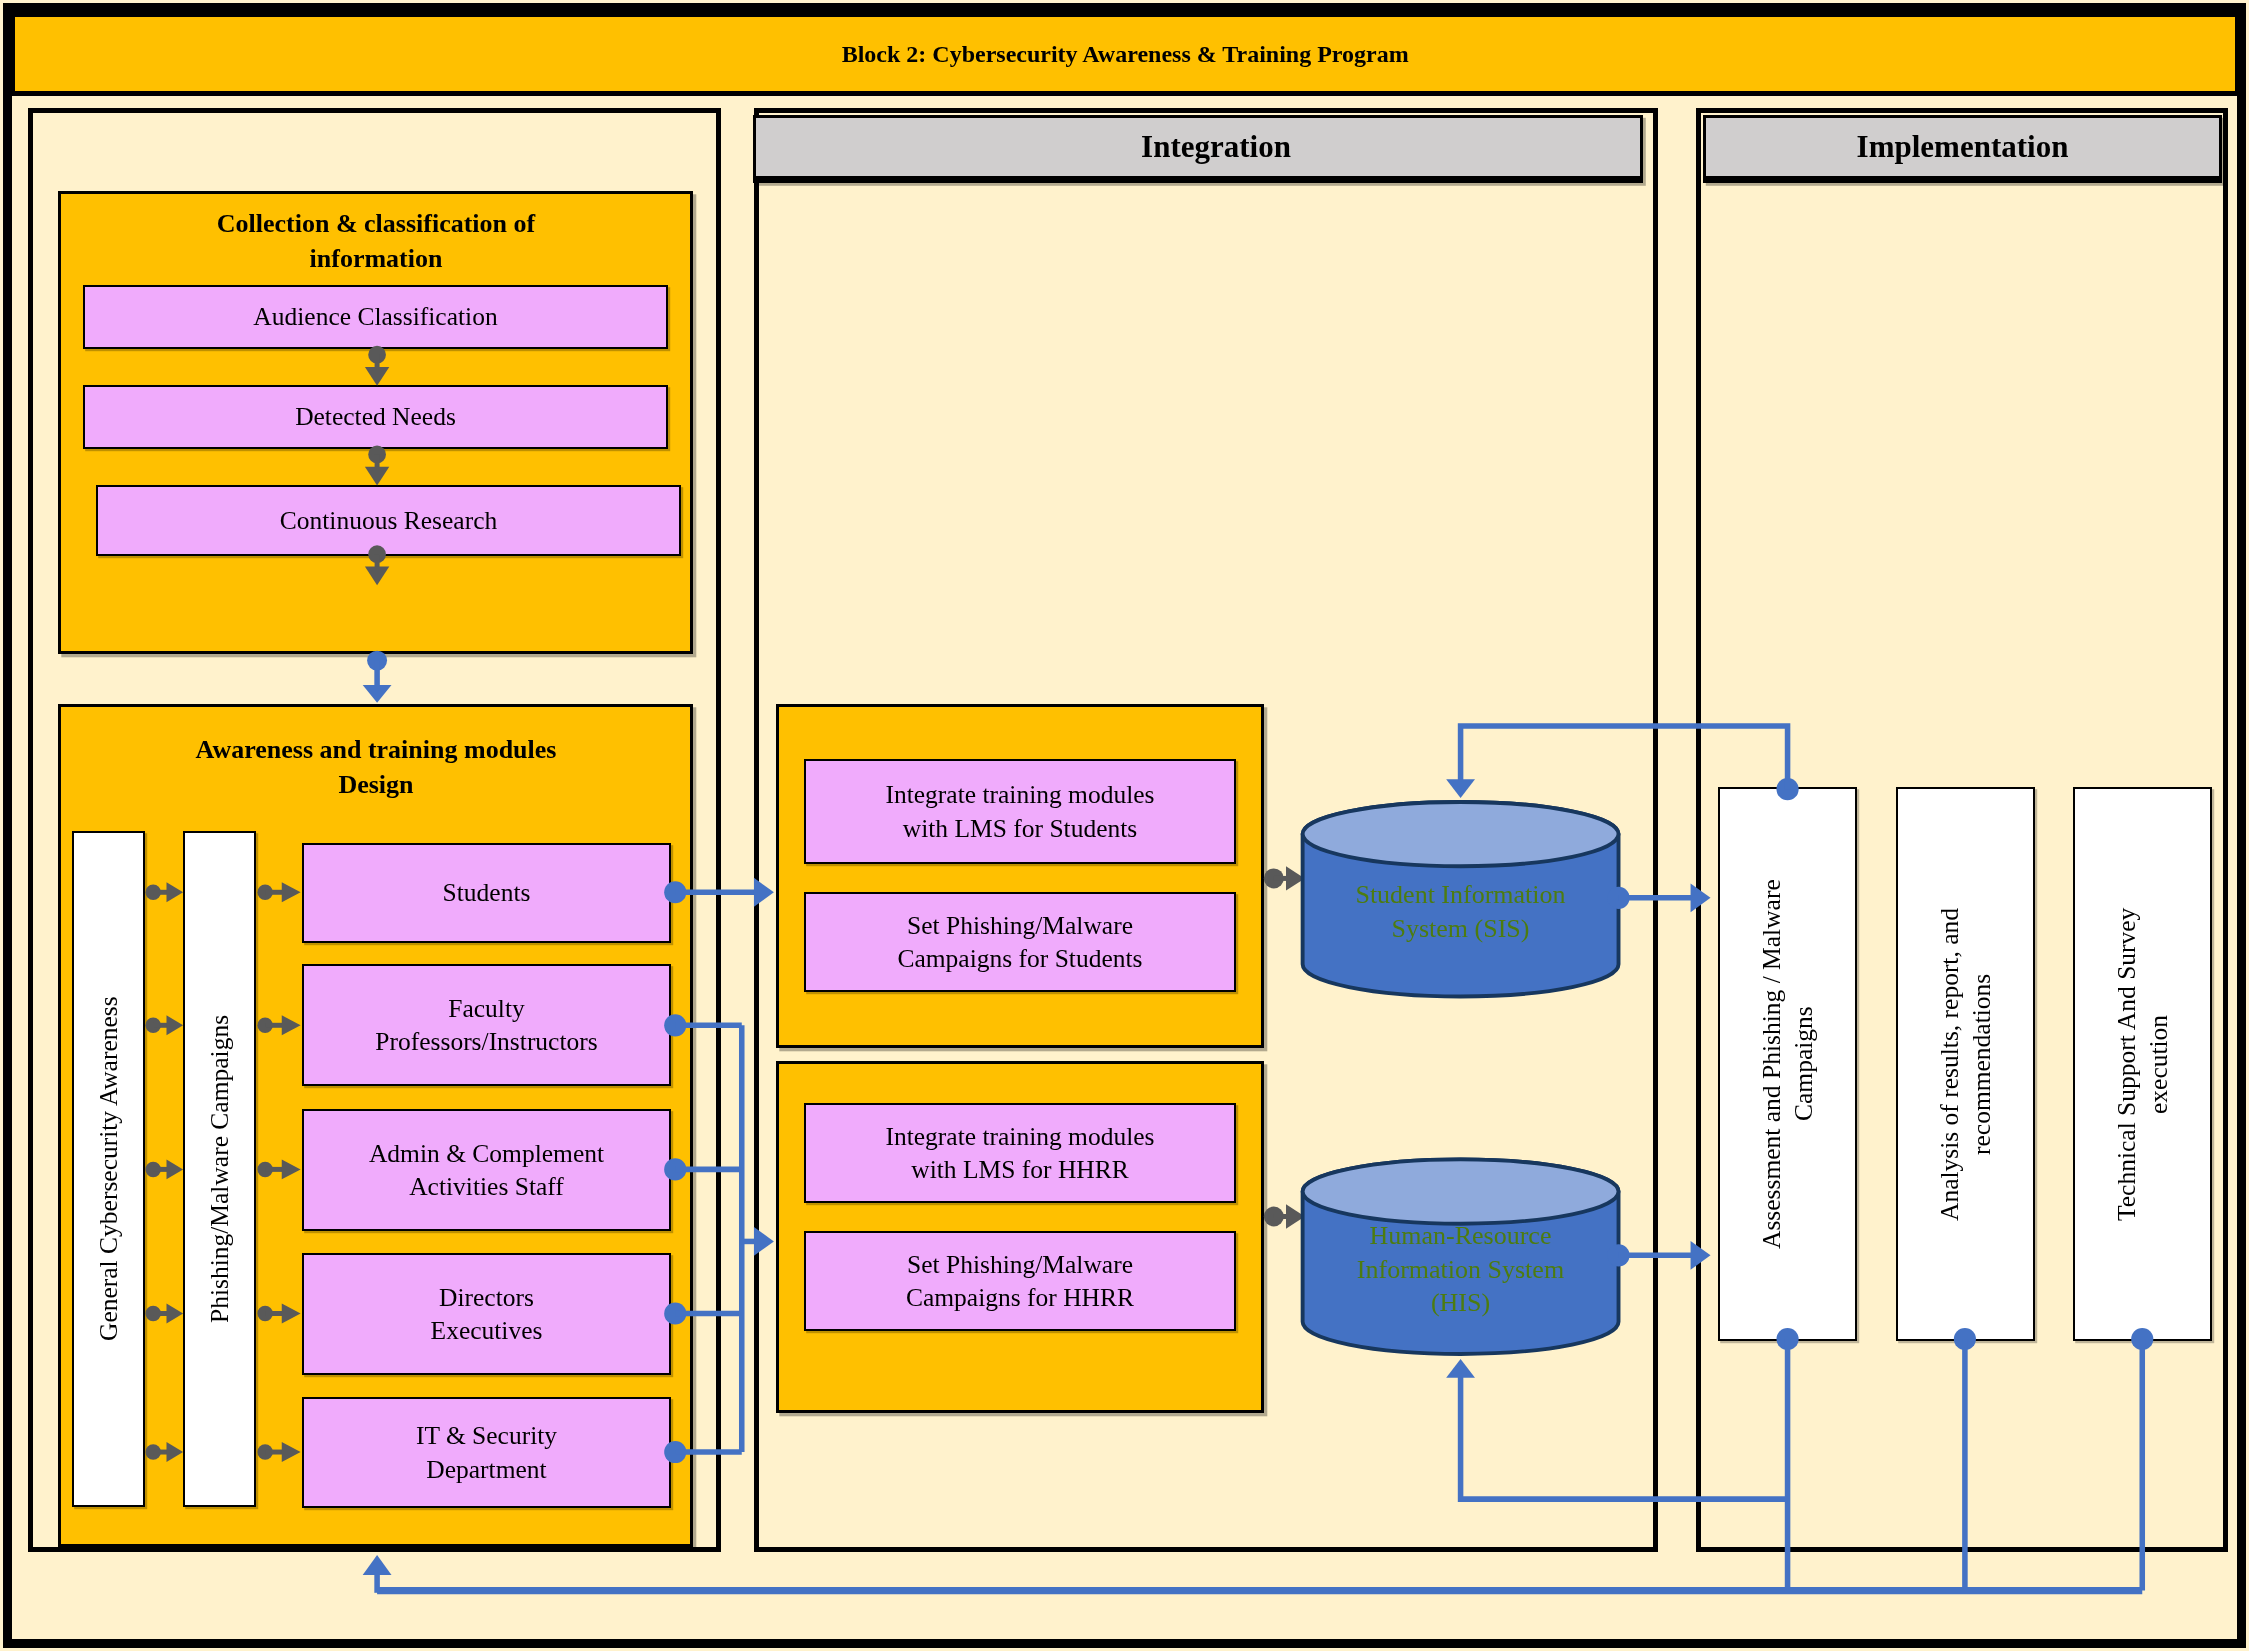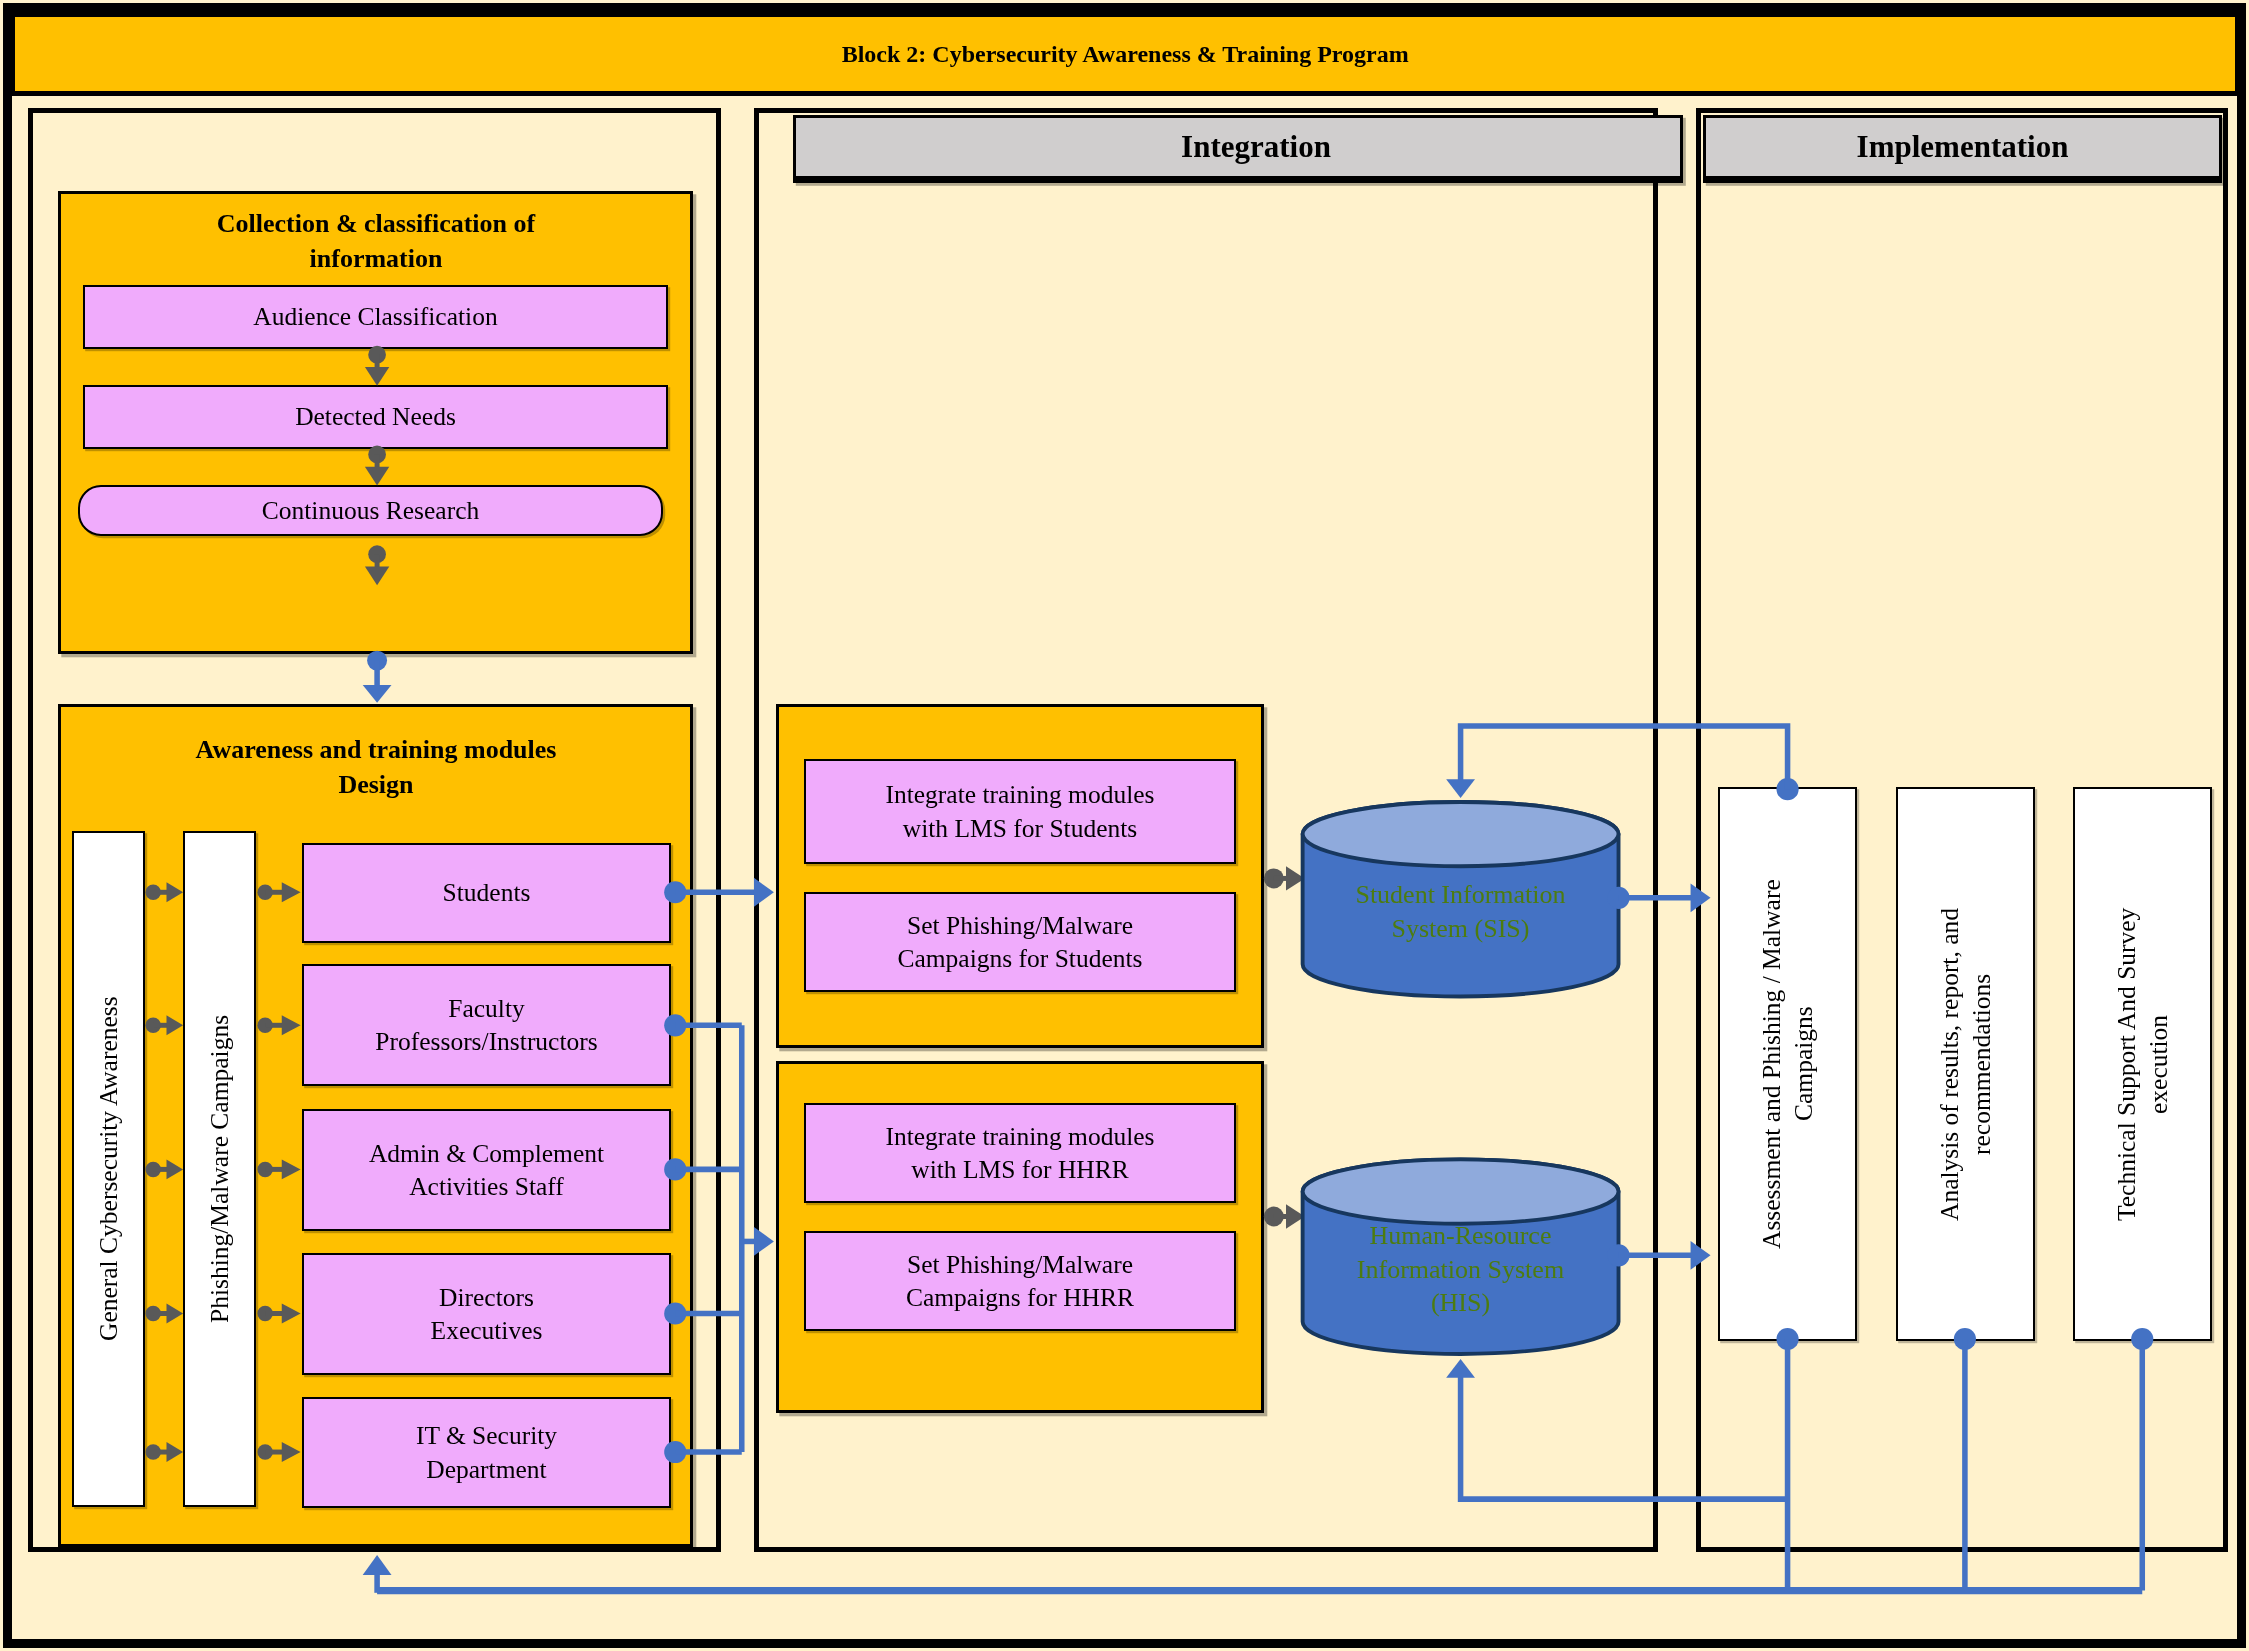--- a/index.html
+++ b/index.html
@@ -74,21 +74,21 @@
     <span>Block 2: Cybersecurity Awareness &amp; Training Program</span>
   </div>
 
   <div class="abs column" style="left:28px;top:108px;width:693px;height:1444px;"></div>
 
   <div class="abs gold-block" style="left:58px;top:191px;width:635px;height:463px;"></div>
   <div class="abs block-title" style="left:64px;top:206px;width:624px;height:83px;">Collection &amp; classification of
 information</div>
   <div class="abs white-box" style="left:83px;top:285px;width:585px;height:64px;">Audience Classification</div>
   <div class="abs white-box" style="left:83px;top:385px;width:585px;height:64px;">Detected Needs</div>
-  <div class="abs white-box" style="left:78px;top:485px;width:585px;height:51px;border-radius:23px;">Continuous Research</div>
+  <div class="abs white-box" style="left:96px;top:485px;width:585px;height:71px;">Continuous Research</div>
 
   <div class="abs gold-block" style="left:58px;top:704px;width:635px;height:843px;"></div>
   <div class="abs block-title" style="left:64px;top:732px;width:624px;height:127px;">Awareness and training modules
 Design</div>
 
   <div class="abs vert-box" style="left:72px;top:831px;width:73px;height:676px;">
     <span>General Cybersecurity Awareness</span>
   </div>
   <div class="abs vert-box" style="left:183px;top:831px;width:73px;height:676px;">
     <span>Phishing/Malware Campaigns</span>
@@ -98,21 +98,21 @@
   <div class="abs white-box" style="left:302px;top:964px;width:369px;height:122px;">Faculty
 Professors/Instructors</div>
   <div class="abs white-box" style="left:302px;top:1109px;width:369px;height:122px;">Admin &amp; Complement
 Activities Staff</div>
   <div class="abs white-box" style="left:302px;top:1253px;width:369px;height:122px;">Directors
 Executives</div>
   <div class="abs white-box" style="left:302px;top:1397px;width:369px;height:111px;">IT &amp; Security
 Department</div>
 
   <div class="abs column" style="left:754px;top:108px;width:904px;height:1444px;"></div>
-  <div class="abs col-header" style="left:793px;top:115px;width:890px;height:68px;padding-left:36px;">
+  <div class="abs col-header" style="left:753px;top:115px;width:890px;height:68px;padding-left:36px;">
     <span>Integration</span>
   </div>
 
   <div class="abs gold-block" style="left:776px;top:704px;width:488px;height:344px;"></div>
   <div class="abs white-box" style="left:804px;top:759px;width:432px;height:105px;">Integrate training modules
 with LMS  for Students</div>
   <div class="abs white-box" style="left:804px;top:892px;width:432px;height:100px;">Set Phishing/Malware
 Campaigns for Students</div>
 
   <div class="abs gold-block" style="left:776px;top:1061px;width:488px;height:352px;"></div>

